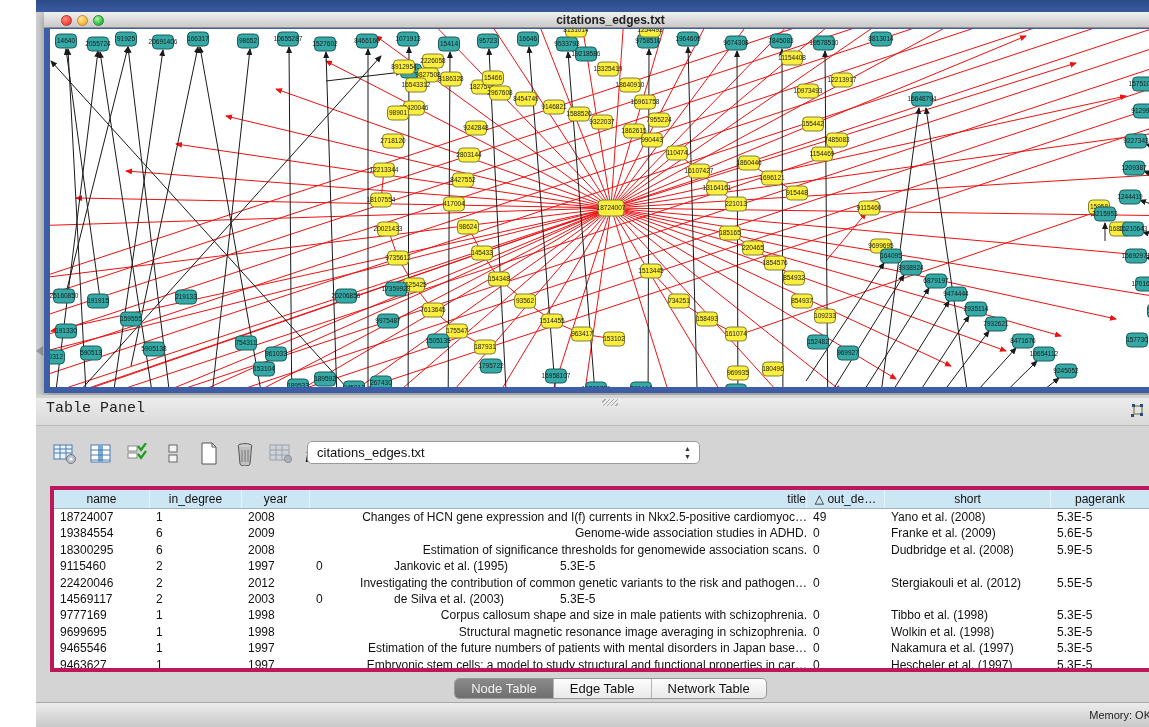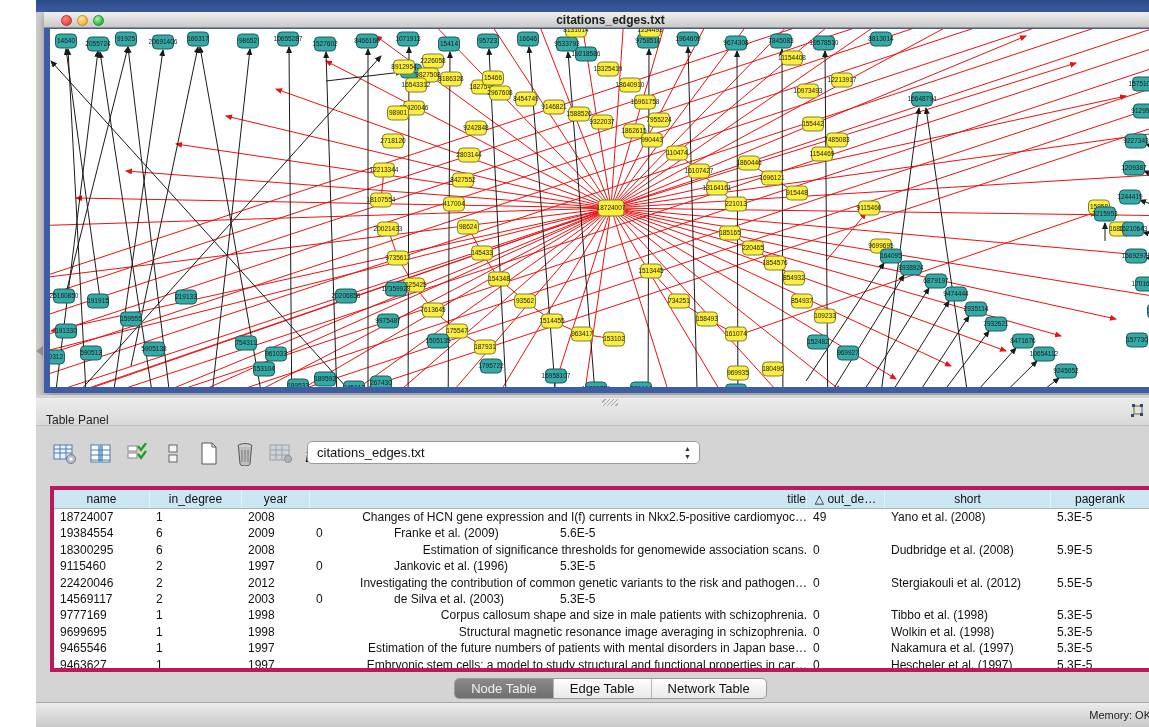--- a/index.html
+++ b/index.html
@@ -24,21 +24,21 @@
   .canvas-wrap { position:absolute; left:6px; top:17px; width:1121px; height:358px; background:#ffffff; overflow:hidden; }
   .win-grip { position:absolute; right:2px; bottom:2px; width:14px; height:14px;
     background:repeating-linear-gradient(135deg, transparent 0 3px, #9a9a9a 3px 4px); opacity:.8; }
   .collapse-arrow { position:absolute; left:0px; top:346px; width:0; height:0;
     border-top:5px solid transparent; border-bottom:5px solid transparent; border-right:7px solid #9a9a9a; }
 
   
   .table-panel { position:absolute; left:0; top:395px; width:1149px; height:332px; background:#d4d4d4; }
   .tp-header { position:absolute; left:0; top:3px; width:1149px; height:28px;
     background:linear-gradient(#ececec,#d9d9d9); border-bottom:1px solid #bdbdbd; }
-  .tp-title { position:absolute; left:10px; top:15px; font-size:12px; color:#222; }
+  .tp-title { position:absolute; left:10px; top:2px; font-size:15px; color:#222;font-family:Liberation Mono, monospace; }
   .tp-grip { position:absolute; left:566px; top:1px; width:16px; height:7px;
     background:repeating-linear-gradient(135deg, transparent 0 2px, #a7a7a7 2px 3px); }
   .tp-float { position:absolute; right:40px; top:6px; width:16px; height:16px; cursor:pointer; }
   .tp-close { position:absolute; right:14px; top:4px; font-size:15px; font-weight:bold; color:#111; cursor:pointer; }
 
   .toolbar { position:absolute; left:14px; top:44px; height:30px; display:flex; align-items:center; }
   .tbtn { width:30px; height:28px; display:flex; align-items:center; justify-content:center; margin-right:6px; }
   .fx { font-family:"Liberation Serif",serif; font-style:italic; font-weight:bold; font-size:15px; color:#111; }
   .combo { position:absolute; left:271px; top:46px; width:393px; height:23px; background:#fff;
     border:1px solid #9a9a9a; border-radius:5px; display:flex; align-items:center; padding-left:9px;
@@ -622,39 +622,40 @@
             <div class="td c2">2008</div>
             <div class="td c3">Changes of HCN gene expression and I(f) currents in Nkx2.5-positive cardiomyoc…</div>
             <div class="td c4">49</div>
             <div class="td c5">Yano et al. (2008)</div>
             <div class="td c6">5.3E-5</div>
           </div>
           <div class="trow">
             <div class="td c0">19384554</div>
             <div class="td c1">6</div>
             <div class="td c2">2009</div>
+            <div class="td c3">Genome-wide association studies in ADHD.</div>
             <div class="td c4">0</div>
             <div class="td c5">Franke et al. (2009)</div>
             <div class="td c6">5.6E-5</div>
           </div>
           <div class="trow">
             <div class="td c0">18300295</div>
             <div class="td c1">6</div>
             <div class="td c2">2008</div>
             <div class="td c3">Estimation of significance thresholds for genomewide association scans.</div>
             <div class="td c4">0</div>
             <div class="td c5">Dudbridge et al. (2008)</div>
             <div class="td c6">5.9E-5</div>
           </div>
           <div class="trow">
             <div class="td c0">9115460</div>
             <div class="td c1">2</div>
             <div class="td c2">1997</div>
             <div class="td c4">0</div>
-            <div class="td c5">Jankovic et al. (1996)</div>
+            <div class="td c5">Jankovic et al. (1995)</div>
             <div class="td c6">5.3E-5</div>
           </div>
           <div class="trow">
             <div class="td c0">22420046</div>
             <div class="td c1">2</div>
             <div class="td c2">2012</div>
             <div class="td c3">Investigating the contribution of common genetic variants to the risk and pathogen…</div>
             <div class="td c4">0</div>
             <div class="td c5">Stergiakouli et al. (2012)</div>
             <div class="td c6">5.5E-5</div>

